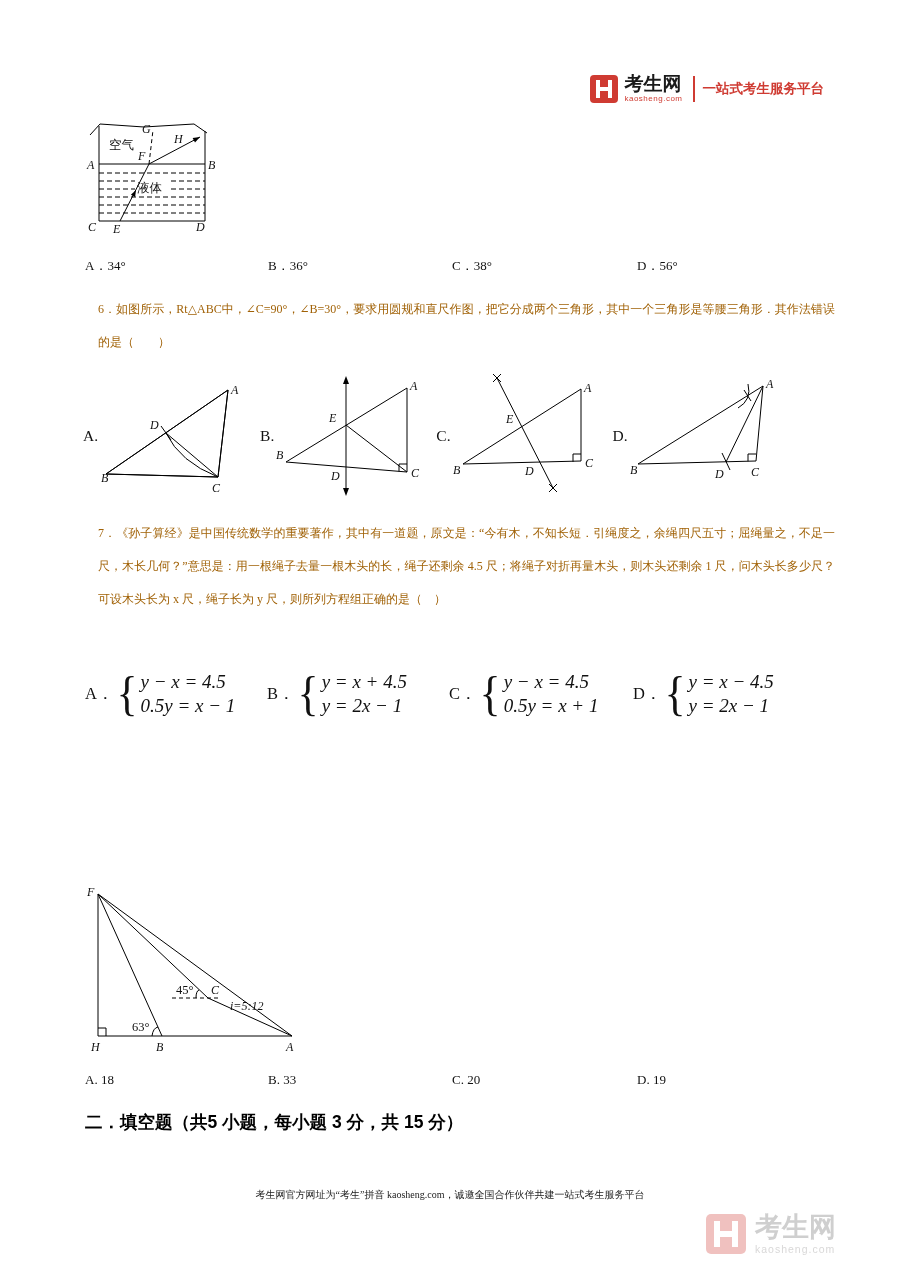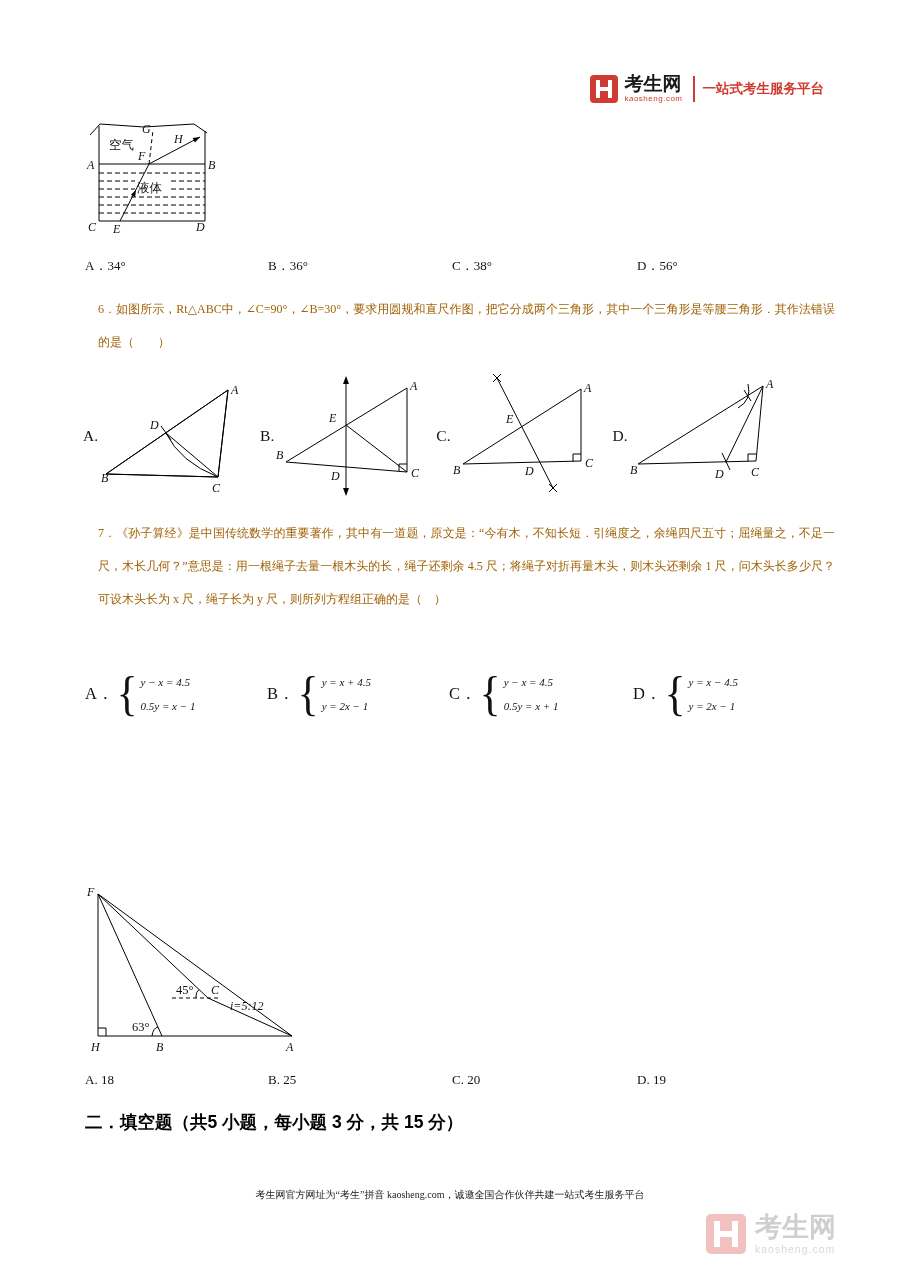--- a/index.html
+++ b/index.html
@@ -37,21 +37,21 @@
   #q5-options { top:247px; }
   #q6-text { top:283px; }
   #q6-figs { position:absolute; top:352px; left:83px; width:742px; height:148px; display:flex; align-items:center; }
   .fig6 { display:flex; align-items:center; flex:0 0 auto; }
   .figlabel { font-size:15.5px; font-style:normal; margin-right:2px; }
   #q7-text { top:507px; }
   #q7-options { position:absolute; top:660px; left:85px; width:737px; height:58px; }
   .eqopt { position:absolute; top:0; display:flex; align-items:center; }
   .eqlabel { font-size:16.5px; margin-right:3px; }
   .brace { font-size:44px; font-weight:200; line-height:1; transform:scaleY(1.12); margin-right:3px; }
-  .eqs { display:flex; flex-direction:column; font-style:italic; font-size:11px; line-height:24px; white-space:nowrap; }
+  .eqs { display:flex; flex-direction:column; font-style:italic; font-size:19px; line-height:24px; white-space:nowrap; }
   #q8-text { top:730px; }
   #fig8 { position:absolute; top:874px; left:84px; }
   #q8-options { top:1062px; }
   #section2 { position:absolute; top:1100px; left:85px; font-family:"Liberation Sans",sans-serif; font-weight:bold; font-size:17.5px; color:#000; }
   
   #footer { position:absolute; top:1178px; left:0; width:900px; text-align:center; font-size:10px; color:#222; }
   #watermark { position:absolute; top:1204px; right:64px; display:flex; align-items:center; opacity:.85; }
   .wm-icon { position:relative; width:40px; height:40px; background:#eeb7b4; border-radius:5px; }
   .wm-icon i { position:absolute; background:#fff; }
   .wm-icon .b1 { left:8px; top:7px; width:6px; height:26px; }
@@ -245,21 +245,21 @@
     <text x="72" y="167">B</text>
     <text x="202" y="167">A</text>
     <text x="127" y="110">C</text>
     <text class="num" x="92" y="110">45°</text>
     <text class="num" x="48" y="147">63°</text>
     <text x="146" y="126">i=5:12</text>
   </svg>
 
   <div id="q8-options" class="opt-row">
     <div class="opt" style="left:0"><span>A. </span><span>18</span></div>
-    <div class="opt" style="left:183px"><span>B. </span><span>25</span></div>
+    <div class="opt" style="left:183px"><span>B. </span><span>33</span></div>
     <div class="opt" style="left:367px"><span>C. </span><span>20</span></div>
     <div class="opt" style="left:552px"><span>D. </span><span>19</span></div>
   </div>
 
   <div id="section2">二．填空题（共5 小题，每小题 3 分，共 15 分）</div>
 
   <div id="footer">考生网官方网址为“考生”拼音 kaosheng.com，诚邀全国合作伙伴共建一站式考生服务平台</div>
 
   <div id="watermark">
     <div class="wm-icon">

